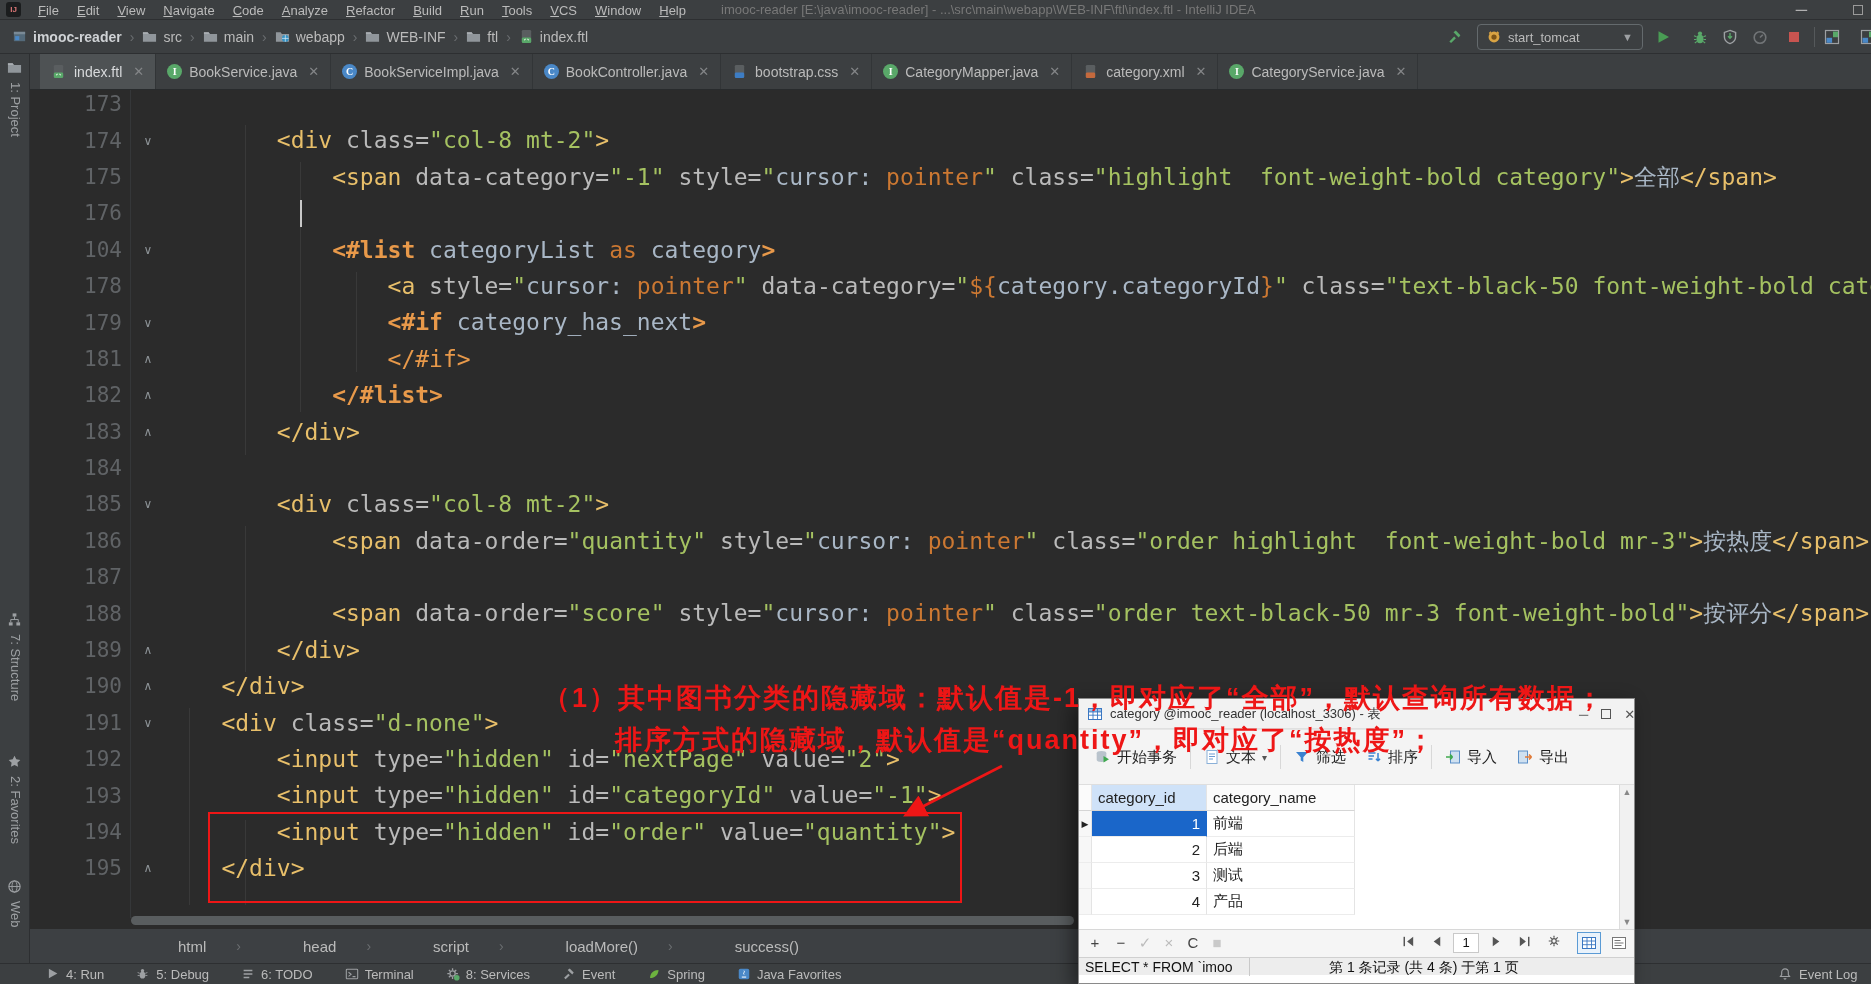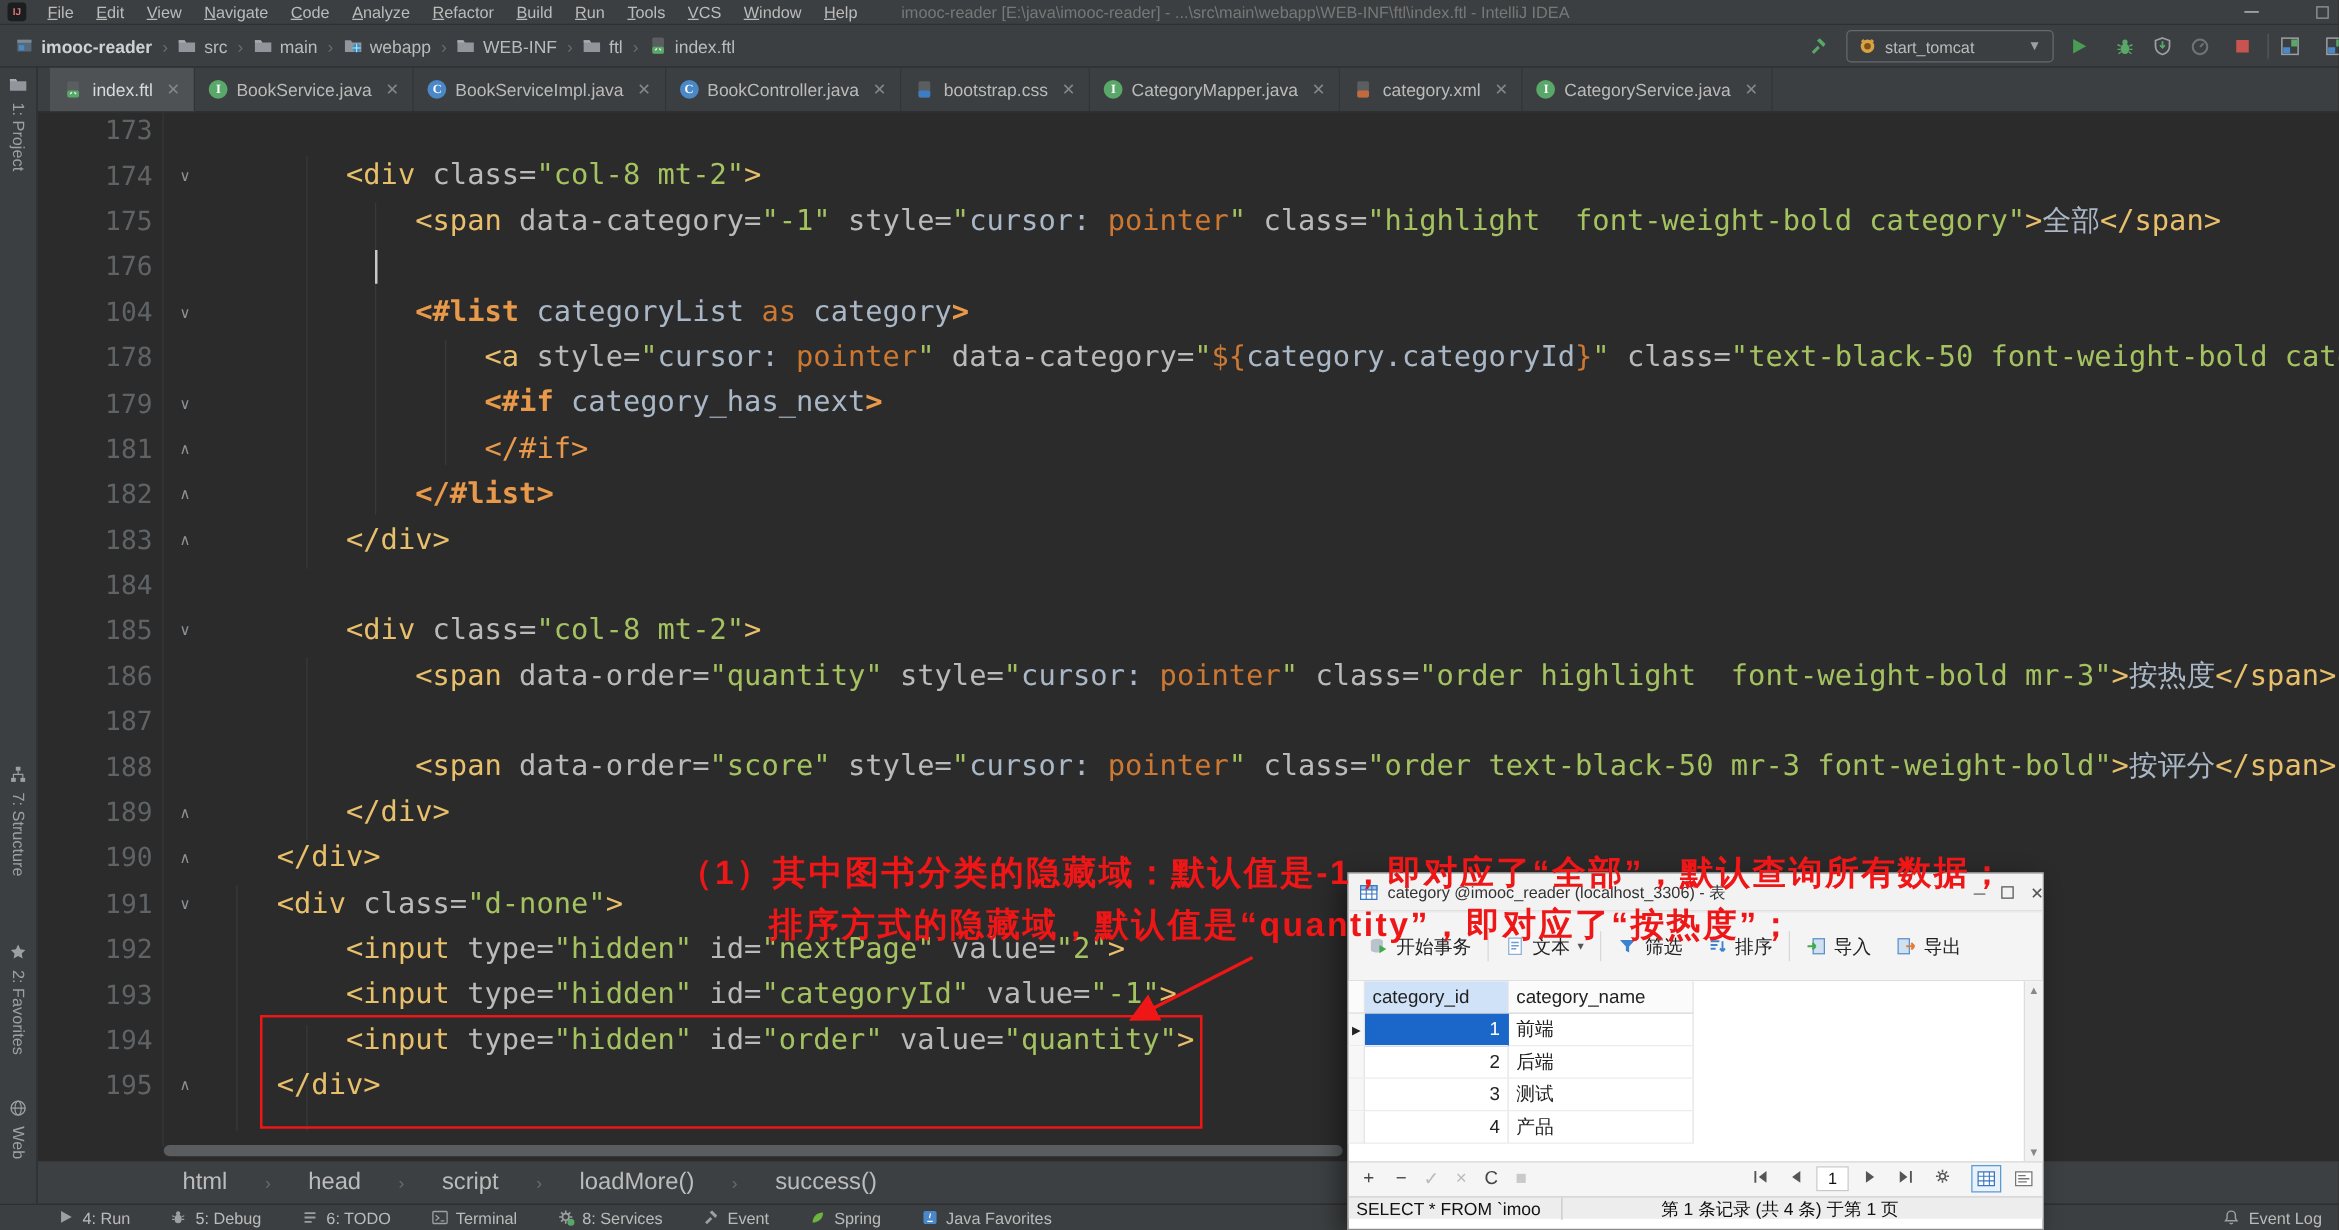--- a/index.html
+++ b/index.html
@@ -58,21 +58,21 @@
   .ln { color:#606366; font:21px "DejaVu Sans Mono",monospace; text-align:right; padding-right:8px; }
   .fold { color:#8c9296; font-size:12px; text-align:center; }
   .code { font:23px/36.4px "DejaVu Sans Mono",monospace; white-space:pre; overflow:hidden; }
   .tcaret { position:absolute; top:5px; width:2px; height:27px; background:#c8c8c8; }
   .iguide { position:absolute; width:1px; background:rgba(255,255,255,0.07); }
   .hscroll { position:absolute; left:131px; top:916px; width:943px; height:9px; background:#595d5f; border-radius:5px; z-index:2; }
 
   
   .bcrumbbar { position:absolute; left:30px; top:929px; width:1841px; height:34px; background:#3d4043;
                display:flex; align-items:center; padding-left:116px; z-index:3; }
-  .bcrumb { color:#bbbbbb; font-size:19px; }
+  .bcrumb { color:#bbbbbb; font-size:15px;margin-left:32px; }
   .bcrumb-sep { color:#6a6d70; margin:0 30px; font-size:14px; }
 
   
   .statusbar { position:absolute; left:0; top:963px; width:1871px; height:21px; background:#3c3f41;
                border-top:1px solid #2d2f31; display:flex; align-items:center; gap:32px; padding-left:46px; z-index:3; }
   .st-item { display:flex; align-items:center; gap:6px; color:#bbbbbb; font-size:13px; white-space:nowrap; }
   .st-right { position:absolute; left:1778px; display:flex; align-items:center; gap:7px; color:#bbbbbb; font-size:13px; }
 
   
   .navicat { position:absolute; left:1078px; top:698px; width:557px; height:286px; background:#fff;

